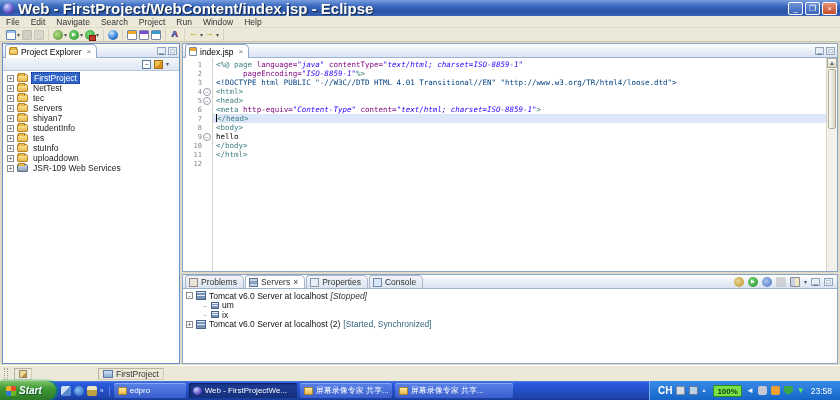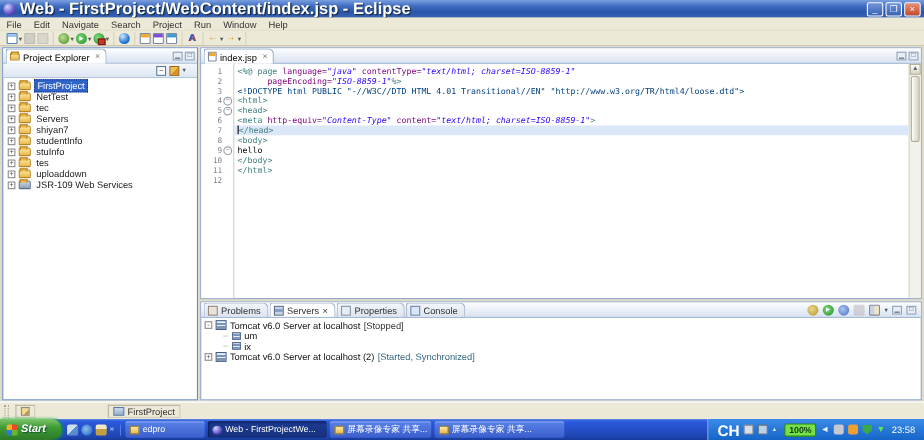--- a/index.html
+++ b/index.html
@@ -147,21 +147,21 @@
   .ql-window { background:linear-gradient(180deg,#f0e8c0 40%,#c0a040 40%); }
   .ql-more { color:#cfe0ff; font-size:7px; }
   .tbuttons { display:flex; align-items:center; gap:3px; padding:0 4px; flex:1; min-width:0; }
   .taskbtn { display:flex; align-items:center; gap:3px; height:15px; padding:0 4px; border-radius:2px;
     background:linear-gradient(180deg,#5a82e8,#3a5ecc); box-shadow:inset 0 1px 0 #8aa8f0; font-size:8px; white-space:nowrap; overflow:hidden; }
   .taskbtn.active { background:linear-gradient(180deg,#1e3c94,#16307c); box-shadow:inset 1px 1px 2px #0a1a50; }
   .tb-ico { width:9px; height:8px; flex:none; }
   .tb-folder { background:linear-gradient(180deg,#ffe9a0,#e8b84a); border:1px solid #a8862a; border-radius:1px; }
   .tb-eclipse { border-radius:50%; background:radial-gradient(circle at 35% 30%,#cfd6ff,#6a5acd 55%,#2a1a7a); }
   .tray { display:flex; align-items:center; gap:4px; height:19px; padding:0 8px 0 8px; background:linear-gradient(180deg,#3a8ae8,#1565c8); border-left:1px solid #7ab0f0; flex:none; }
-  .tray .lang { font-size:14px; font-weight:bold; }
+  .tray .lang { font-size:10px; font-weight:bold; }
   .tri { width:9px; height:9px; border-radius:1px; }
   .tri-kbd { background:#d8dce4; border:1px solid #889; }
   .tri-display { background:#béé; background:#b8d0e8; border:1px solid #678; }
   .tri-caret { width:7px; color:#dfe8ff; font-size:6px; }
   .battery { background:#7ae04a; color:#083; color:#063f10; font-size:8px; font-weight:bold; padding:0 3px; border:1px solid #2a8a1a; border-radius:2px; height:12px; line-height:11px; }
   .tri-vol { background:transparent; color:#e8f0ff; font-size:8px; width:auto; line-height:9px; }
   .tri-car { background:#c8c8d0; border-radius:2px; }
   .tri-msg { background:#f0a030; border-radius:2px; }
   .tri-shield { background:#3aa84a; clip-path:polygon(0 0,100% 0,100% 60%,50% 100%,0 60%); }
   .tri-dl { background:transparent; color:#5ae84a; font-size:8px; width:auto; line-height:9px; }
@@ -301,26 +301,26 @@
             <span class="tlabel">shiyan7</span>
           </div>
           <div class="trow">
             <span class="expbox">+</span>
             <span class="folder"></span>
             <span class="tlabel">studentInfo</span>
           </div>
           <div class="trow">
             <span class="expbox">+</span>
             <span class="folder"></span>
+            <span class="tlabel">tes</span>
+          </div>
+          <div class="trow">
+            <span class="expbox">+</span>
+            <span class="folder"></span>
             <span class="tlabel">stuInfo</span>
-          </div>
-          <div class="trow">
-            <span class="expbox">+</span>
-            <span class="folder"></span>
-            <span class="tlabel">tes</span>
           </div>
           <div class="trow">
             <span class="expbox">+</span>
             <span class="folder"></span>
             <span class="tlabel">uploaddown</span>
           </div>
           <div class="trow">
             <span class="expbox">+</span>
             <span class="folder svc"></span>
             <span class="tlabel">JSR-109 Web Services</span>
@@ -443,21 +443,21 @@
             <span class="s-menu">▾</span>
             <span class="hb">▁</span>
             <span class="hb">□</span>
           </span>
         </div>
         <div class="srvtree" id="srvtree">
             <div class="srow">
               <span class="expbox">-</span>
               <span class="srv-ico"></span>
               <span class="slabel">Tomcat v6.0 Server at localhost</span>
-              <span class="sstatus" style="color: rgb(51, 51, 51);"> [Stopped]</span>
+              <span class="sstatus" style="color: rgb(51, 51, 51); font-style: italic;"> [Stopped]</span>
             </div>
             <div class="srow" style="padding-left: 16px;">
               <span class="conn">–</span>
               <span class="srv-ico small"></span>
               <span class="slabel">um</span>
             </div>
             <div class="srow" style="padding-left: 16px;">
               <span class="conn">–</span>
               <span class="srv-ico small"></span>
               <span class="slabel">ix</span>

